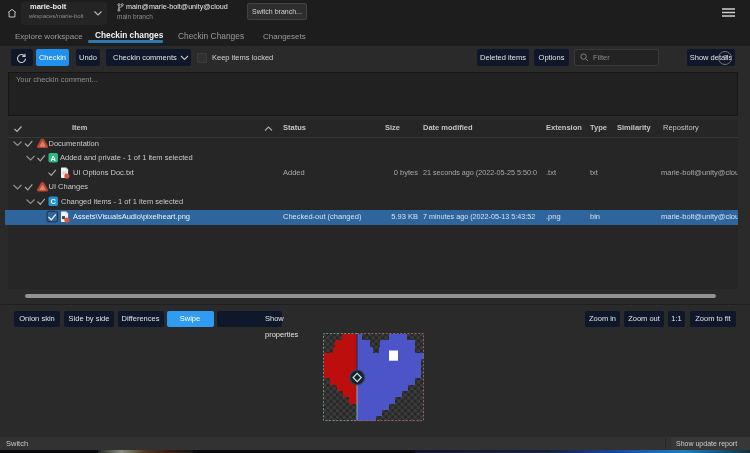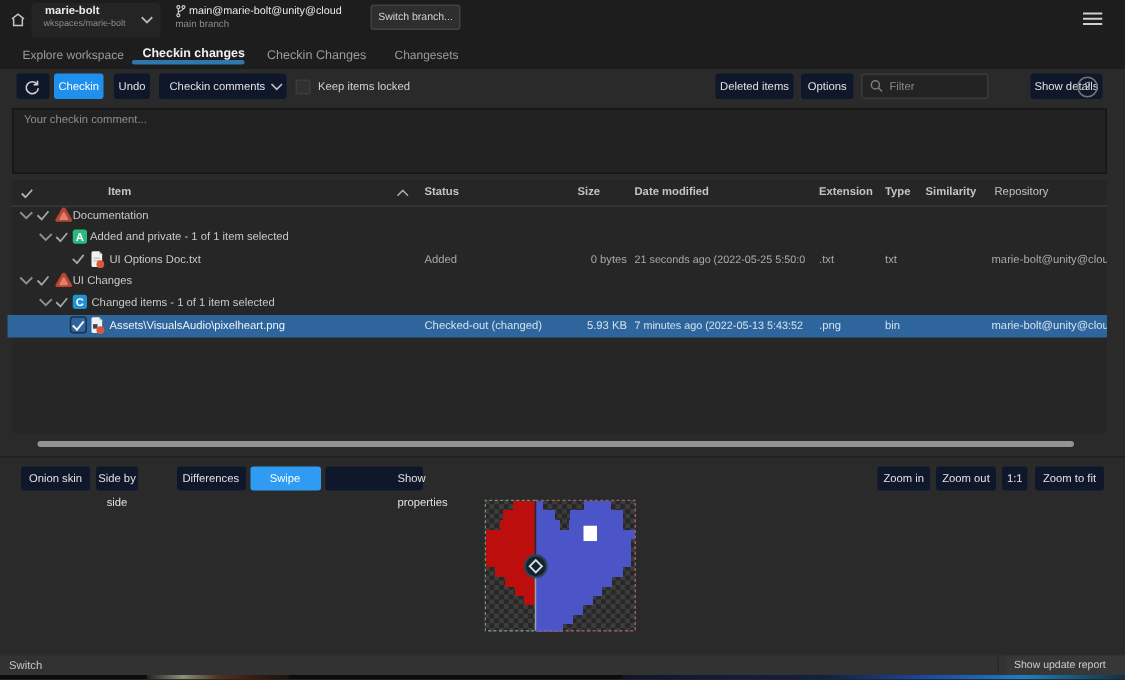--- a/index.html
+++ b/index.html
@@ -156,21 +156,21 @@
   <div class="txt" style="left:423px;top:213px;font-size:7.2px;color:#d4e2ee;">7 minutes ago (2022-05-13 5:43:52</div>
   <div class="txt" style="left:546px;top:213px;font-size:7.5px;color:#d4e2ee;">.png</div>
   <div class="txt" style="left:590px;top:213px;font-size:7.5px;color:#d4e2ee;">bin</div>
   <div class="txt" style="left:661px;top:213px;font-size:7.5px;color:#d4e2ee;width:77px;overflow:hidden;">marie-bolt@unity@cloud</div>
 
   <div class="abs" style="left:24.5px;top:293.8px;width:691px;height:4.6px;background:#939393;border-radius:2.5px;"></div>
 
   <div class="abs" style="left:0;top:304px;width:750px;height:1px;background:#1f1f1f;"></div>
 
   <div class="btn" style="left:14px;top:311px;width:46px;">Onion skin</div>
-  <div class="btn" style="left:64px;top:311px;width:28px;">Side by side</div>
+  <div class="btn" style="left:64px;top:311px;width:50px;">Side by side</div>
   <div class="btn" style="left:117.5px;top:311px;width:46px;">Differences</div>
   <div class="btn" style="left:166.5px;top:311px;width:47px;background:#2f9bf3;color:#fff;">Swipe</div>
   <div class="btn" style="left:217px;top:311px;width:65px;padding-left:48px;">Show properties</div>
   <div class="btn" style="left:585px;top:311px;width:35px;">Zoom in</div>
   <div class="btn" style="left:624px;top:311px;width:40px;">Zoom out</div>
   <div class="btn" style="left:668px;top:311px;width:17px;">1:1</div>
   <div class="btn" style="left:690px;top:311px;width:46px;">Zoom to fit</div>
 
   <svg class="abs" style="left:323px;top:333px;" width="101" height="89" viewBox="0 0 101 89">
     <defs>

